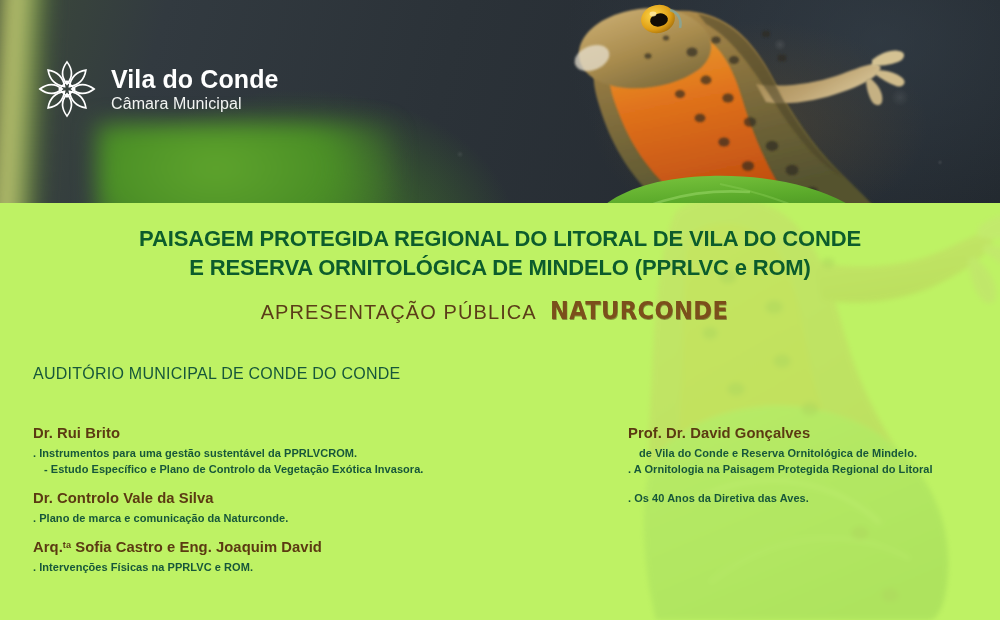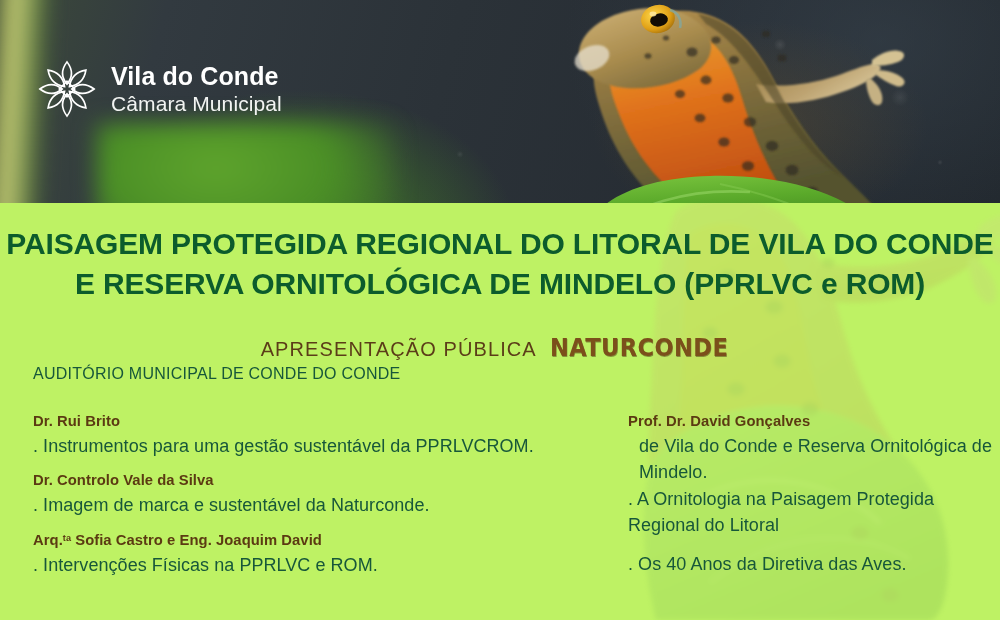--- a/index.html
+++ b/index.html
@@ -70,49 +70,49 @@
     display:flex;align-items:center;gap:13px;
     z-index:6;
   }
   .logo-mark{width:62px;height:62px;flex:0 0 auto;}
   .logo-words{display:flex;flex-direction:column;line-height:1;}
   .logo-name{
     color:#ffffff;font-size:25px;font-weight:bold;
     letter-spacing:.1px;
   }
   .logo-sub{
-    color:#f2f4f2;font-size:21px;font-weight:400;
+    color:#f2f4f2;font-size:16px;font-weight:400;
     margin-top:4px;letter-spacing:.1px;
   }
 
   
   .watermark{
     position:absolute;left:560px;top:203px;
     width:470px;height:417px;
     opacity:.16;
     pointer-events:none;
     z-index:0;
   }
 
   
   .content{position:absolute;left:0;top:203px;width:1000px;height:417px;z-index:3;}
 
   .title-block{ text-align:center; padding-top:21px; }
   .title-line{
     color:#0c5c2c;
-    font-size:30px;
+    font-size:22px;
     font-weight:bold;
     letter-spacing:-.15px;
     line-height:1.32;
     white-space:nowrap;
   }
 
   .subtitle-row{
     display:flex;justify-content:center;align-items:baseline;
-    gap:13px;margin-top:31px;
+    gap:13px;margin-top:15px;
   }
   .subtitle-text{
     color:#5b3d18;
     font-size:20px;
     font-weight:400;
     letter-spacing:1.1px;
   }
   .brand{
     color:#7b4f1b;
     font-size:24px;
@@ -128,39 +128,39 @@
   .when{ position:absolute;left:33px;top:160px; }
   .when-date{
     color:#0d5c2f;font-size:15.5px;font-weight:bold;letter-spacing:.15px;
   }
   .when-venue{
     color:#17573a;font-size:16px;font-weight:400;letter-spacing:.25px;margin-top:2px;
   }
 
   
   .cols{
-    position:absolute;left:0;top:210px;width:1000px;
+    position:absolute;left:0;top:222px;width:1000px;
     display:flex;
   }
   .col{ }
   .col-left{ width:565px;padding-left:33px;box-sizing:border-box; }
   .col-right{ width:435px;padding-left:63px;box-sizing:border-box; }
 
   .speaker{ margin-bottom:13px; }
   .speaker:last-child{margin-bottom:0;}
   .sp-name{
     color:#5b3a12;
     font-size:14.8px;font-weight:bold;
     letter-spacing:.05px;
     margin-bottom:4px;
   }
   .sp-name sup{ font-size:.62em;vertical-align:.45em;text-align:center; }
   .sp-line{
     color:#17573a;
-    font-size:18px;font-weight:400;
+    font-size:11px;font-weight:700;
     line-height:1.46;
     letter-spacing:.05px;
   }
   .sp-line.indent{ padding-left:11px; }
 </style>
 </head>
 <body>
 
 <div class="poster">
 
@@ -363,25 +363,26 @@
     <div class="when">
       <div class="when-venue">AUDITÓRIO MUNICIPAL DE CONDE DO CONDE</div>
     </div>
 
     <div class="cols">
       <div class="col col-left">
 
         <div class="speaker">
           <div class="sp-name"><span>Dr. Rui Brito</span></div>
           <div class="sp-line">. Instrumentos para uma gestão sustentável da PPRLVCROM.</div>
+          <div class="sp-line indent"> - Estudo Específico e Plano de Controlo da Vegetação Exótica Invasora.</div>
         </div>
 
         <div class="speaker">
           <div class="sp-name"><span>Dr. Controlo Vale da Silva</span></div>
-          <div class="sp-line">. Imagem de marca e sustentável da Naturconde.</div>
+          <div class="sp-line">. Plano de marca e comunicação da Naturconde.</div>
         </div>
 
         <div class="speaker">
           <div class="sp-name"><span>Arq.</span><sup>ta</sup><span> Sofia Castro e Eng. Joaquim David</span></div>
           <div class="sp-line">. Intervenções Físicas na PPRLVC e ROM.</div>
         </div>
 
       </div>
 
       <div class="col col-right">

